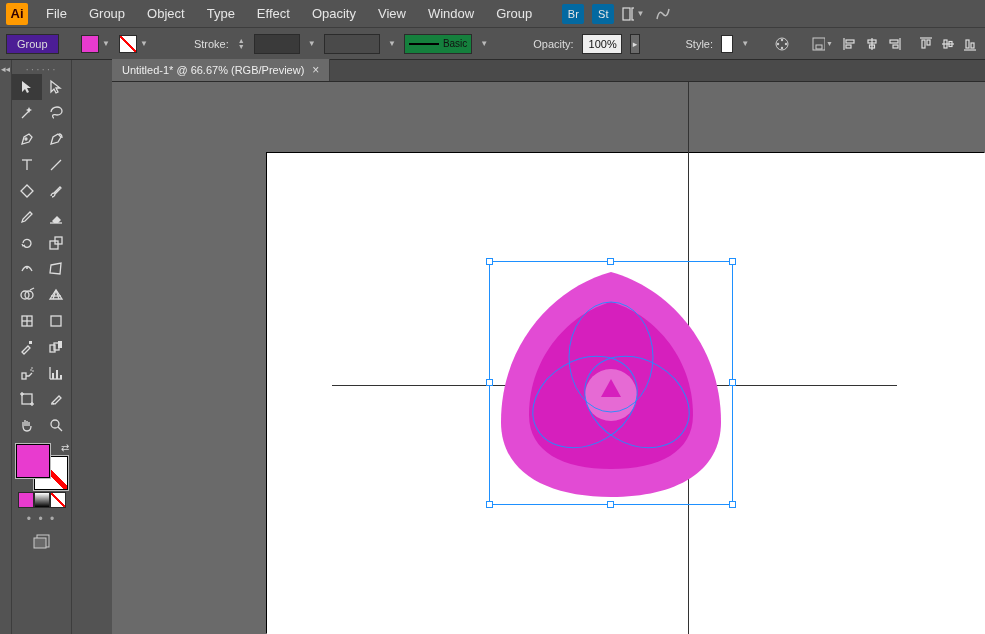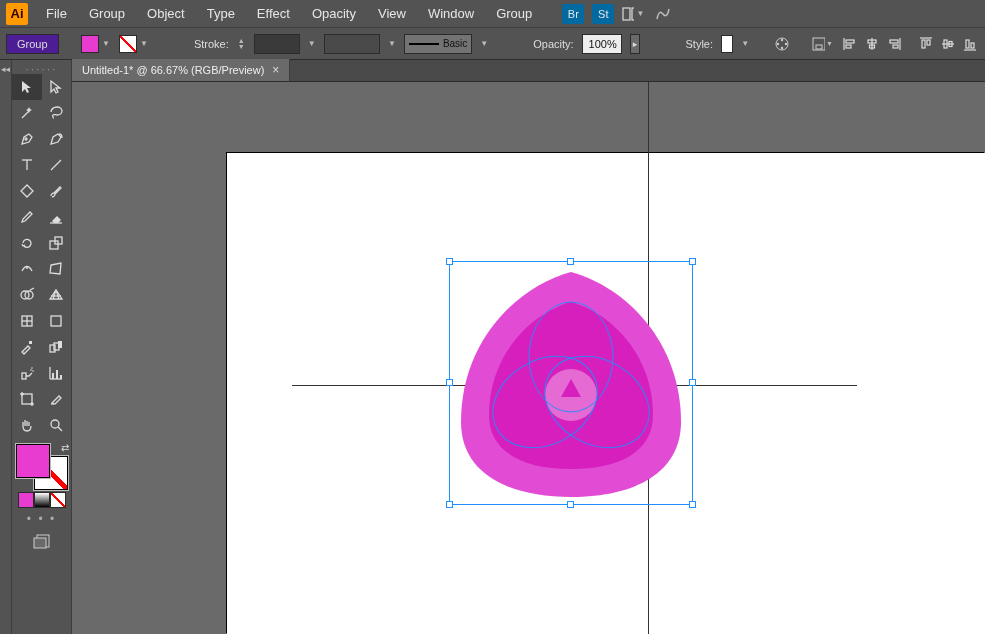--- a/index.html
+++ b/index.html
@@ -19,21 +19,21 @@
   .swatch-group{display:flex; align-items:center; gap:2px;}
   .swatch { width:18px; height:18px; border:1px solid #2b2b2b; display:inline-block;}
   .swatch.fill{ background:#e83bcf;}
   .swatch.stroke{ background:#fff; position:relative;}
   .swatch.stroke::after{content:""; position:absolute; inset:0; background:linear-gradient(to top right, transparent 45%, red 45%, red 55%, transparent 55%);}
   .dd-car { width:10px; height:18px; display:flex; align-items:center; justify-content:center; color:#bbb; font-size:8px;}
   .ctl-text{ font-size:11px; color:#ddd;padding-left:37px;}
   .spin { width:14px; height:18px; display:flex; flex-direction:column; justify-content:center; color:#bbb; font-size:7px; line-height:6px; text-align:center;}
   .stroke-box, .misc-box{ height:20px; background:#3a3a3a; border:1px solid #2b2b2b; padding:0 6px; display:flex; align-items:center; min-width:50px; font-size:11px; color:#ccc;}
   .brush-box{ height:20px; background:#4a4a4a; border:1px solid #2b2b2b; width:88px;}
-  .basic-box{ height:20px; background:#737373; border:1px solid #2b2b2b; width:102px; display:flex; align-items:center; padding:0 4px; color:#111; font-size:10px; justify-content:space-between;}
+  .basic-box{ height:20px; background:#15803d; border:1px solid #2b2b2b; width:102px; display:flex; align-items:center; padding:0 4px; color:#111; font-size:10px; justify-content:space-between;}
   .basic-box .line{flex:1; height:2px; background:#000; margin-right:4px;}
   .ctl-field{ height:20px; background:#eee; border:1px solid #2b2b2b; padding:0 6px; color:#111; font-size:11px; display:flex; align-items:center; min-width:40px;}
   .arrow-btn{ width:16px; height:20px; background:#6a6a6a; border:1px solid #2b2b2b; display:flex; align-items:center; justify-content:center; font-size:9px; color:#ddd;}
   .align-group{display:flex; gap:4px; margin-left:auto;}
   .align-icn{ width:18px; height:18px; display:flex; align-items:center; justify-content:center;}
 
   
   .workspace { position:absolute; top:60px; bottom:0; left:0; right:0; display:flex; }
 
   
@@ -52,21 +52,21 @@
   .cb-stroke { position:absolute; bottom:0; right:0; width:34px; height:34px; background:#fff; border:1px solid #000; box-shadow:0 0 0 1px #bbb;}
   .cb-stroke::after{content:""; position:absolute; inset:0; background:linear-gradient(to top right, transparent 45%, red 45%, red 55%, transparent 55%);}
   .swap-ic { position:absolute; top:-2px; right:-2px; font-size:10px; color:#ddd;}
   .mini-row{ display:flex; justify-content:center; gap:0; margin-top:2px;}
   .mini-sw{ width:16px; height:16px; border:1px solid #2b2b2b;}
   .dots-row{ text-align:center; color:#aaa; font-size:12px; letter-spacing:2px; margin-top:4px;}
   .draw-row{ display:flex; justify-content:center; margin-top:6px;}
   .draw-ic{ width:24px; height:18px; display:flex; align-items:center; justify-content:center;}
 
   
-  .doc-area { flex:1; display:flex; flex-direction:column; background:#535353;}
+  .doc-area { flex:1; display:flex; flex-direction:column; background:#535353;margin-left:40px;}
   .tab-bar { height:22px; background:#4a4a4a; display:flex; align-items:flex-end; border-bottom:1px solid #2b2b2b;}
   .tab { height:22px; background:#6a6a6a; color:#eee; font-size:11px; padding:0 10px; display:flex; align-items:center; gap:8px; border-right:1px solid #3d3d3d;}
   .tab .close { font-size:12px; color:#ddd; cursor:default;}
   .canvas-wrap{ flex:1; position:relative; background:#6a6a6a; overflow:hidden;}
   .artboard { position:absolute; left:155px; top:71px; right:0; bottom:0; background:#fff; box-shadow: -1px -1px 0 #000, 1px 1px 2px rgba(0,0,0,.4);}
   .guide-v{ position:absolute; left:576px; top:0; bottom:0; width:1px; background:#333;}
   .guide-h{ position:absolute; top:303px; left:220px; width:565px; height:1px; background:#333;}
 
   
   .shape-group{ position:absolute; left:378px; top:180px; width:242px; height:242px;}

